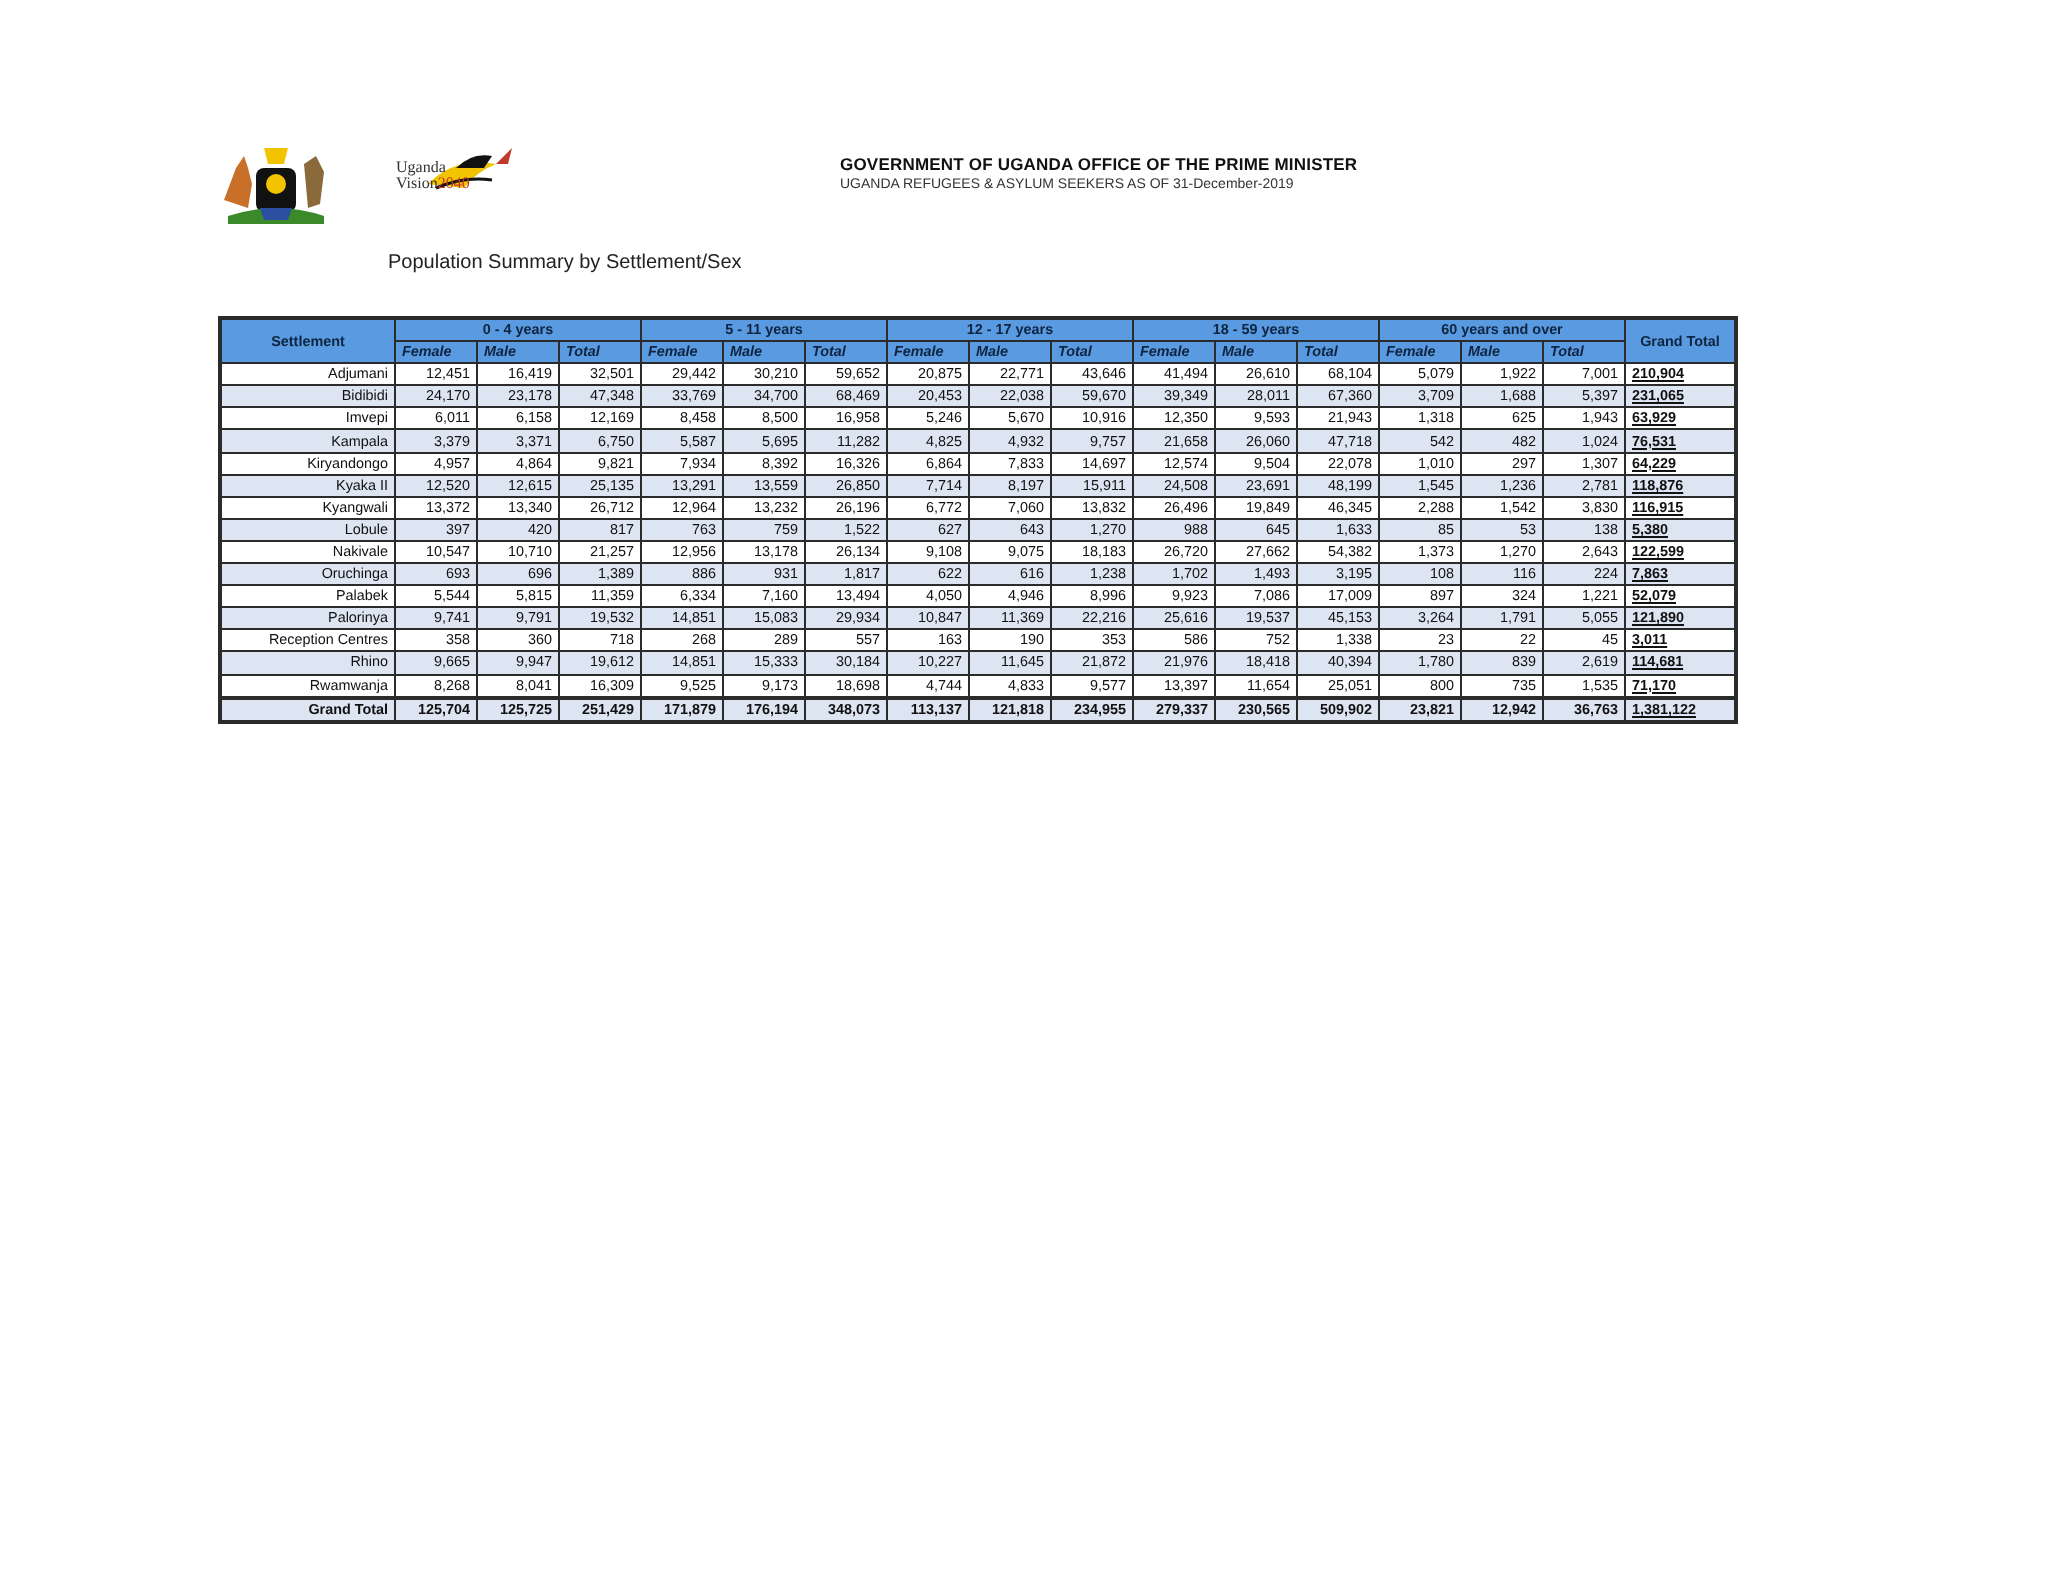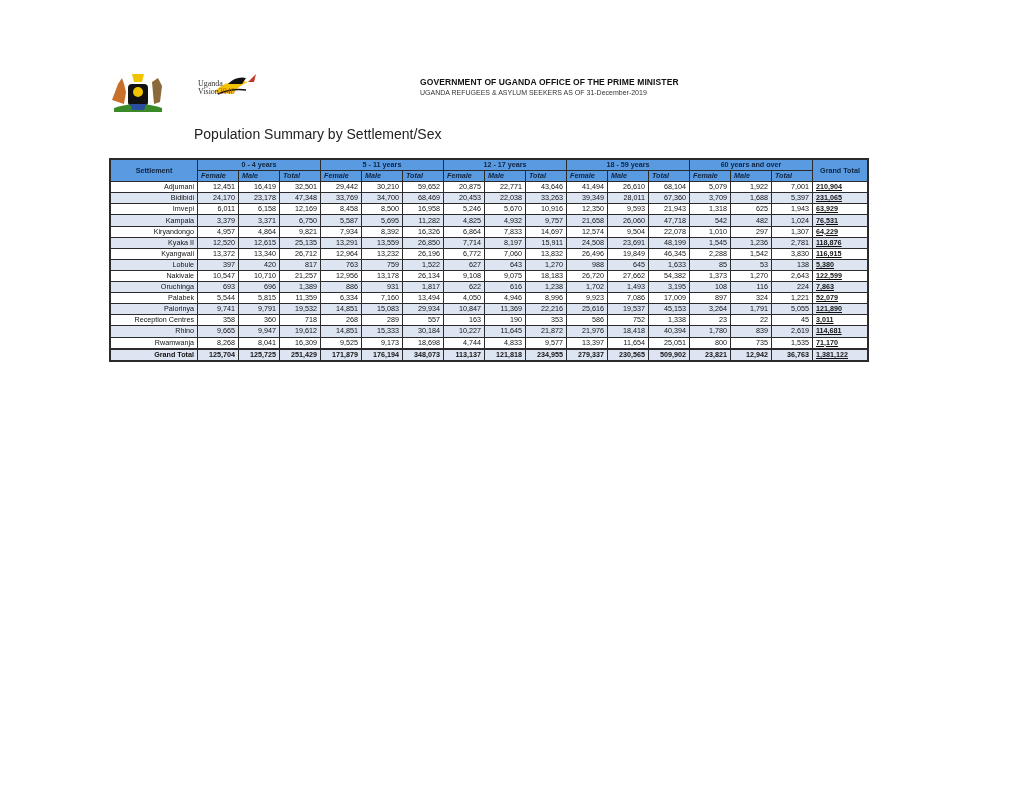--- a/index.html
+++ b/index.html
@@ -4,21 +4,21 @@
 <style>
   html, body { margin: 0; padding: 0; background: #ffffff; }
   body { width: 1024px; height: 791px; position: relative; overflow: hidden; font-family: "Liberation Sans", sans-serif; color: #111; }
   .logo-coa { position: absolute; left: 108px; top: 70px; width: 60px; height: 44px; }
   .logo-vision { position: absolute; left: 198px; top: 72px; width: 66px; height: 42px; }
   .vision-text { position: absolute; left: 0; top: 8px; font-family: "Liberation Serif", serif; font-size: 8px; line-height: 8px; color: #333; }
   .vision-text .yr { color: #c0392b; }
   .hdr { position: absolute; left: 420px; top: 77px; width: 400px; text-align: left; }
   .hdr-title { font-size: 8.5px; font-weight: bold; letter-spacing: 0.1px; }
   .hdr-sub { font-size: 7px; color: #333; margin-top: 2px; }
-  .summary-title { position: absolute; left: 150px; top: 126px; font-size: 14px; color: #222; padding-left: 44px; }
+  .summary-title { position: absolute; left: 150px; top: 126px; font-size: 10px; color: #222; padding-left: 44px; }
   table.pop { position: absolute; left: 109px; top: 158px; border-collapse: collapse; font-size: 7.2px; border-radius: 23px; }
   table.pop td, table.pop th { border: 1px solid #2b2b2b; padding: 0 3px; height: 10.1px; line-height: 10px; white-space: nowrap; }
   table.pop th { background: #5a9ae0; font-weight: bold; color: #0e2440; }
   th.grp { text-align: center; }
   th.sub { text-align: left; font-weight: bold; font-style: italic; }
   td.name { text-align: right; width: 80px; margin-top: 20px; }
   td.num { text-align: right; width: 34px; }
   td.gt { text-align: left; font-weight: bold; width: 48px; text-decoration: underline; }
   tr.alt td { background: #dde5f3; }
   tr.total td { background: #dde5f3; font-weight: bold; border-top: 2px solid #2b2b2b; }
@@ -110,21 +110,21 @@
       <tr class="alt">
         <td class="name">Bidibidi</td>
         <td class="num">24,170</td>
         <td class="num">23,178</td>
         <td class="num">47,348</td>
         <td class="num">33,769</td>
         <td class="num">34,700</td>
         <td class="num">68,469</td>
         <td class="num">20,453</td>
         <td class="num">22,038</td>
-        <td class="num">33,263</td>
+        <td class="num">59,670</td>
         <td class="num">39,349</td>
         <td class="num">28,011</td>
         <td class="num">67,360</td>
         <td class="num">3,709</td>
         <td class="num">1,688</td>
         <td class="num">5,397</td>
         <td class="gt">231,065</td>
       </tr>
       <tr>
         <td class="name">Imvepi</td>

